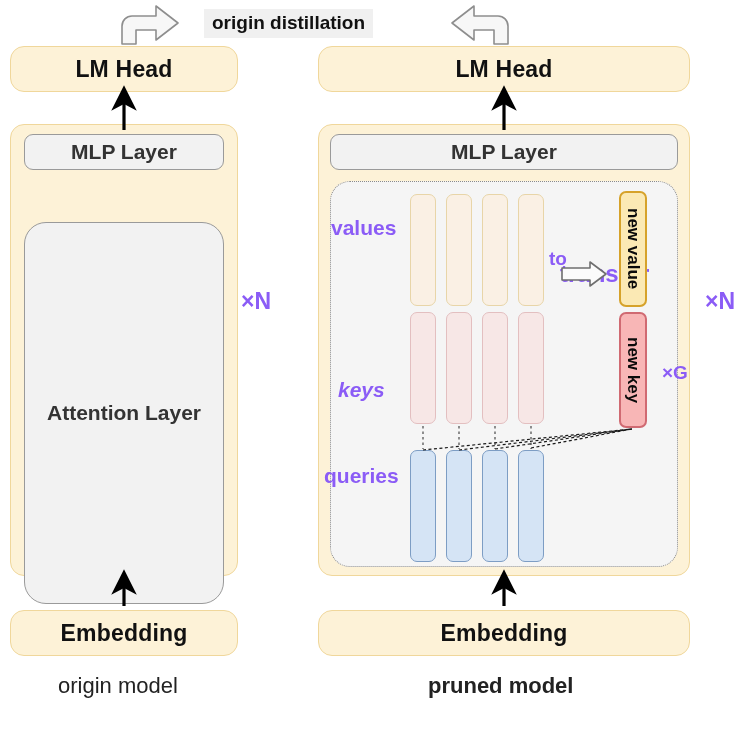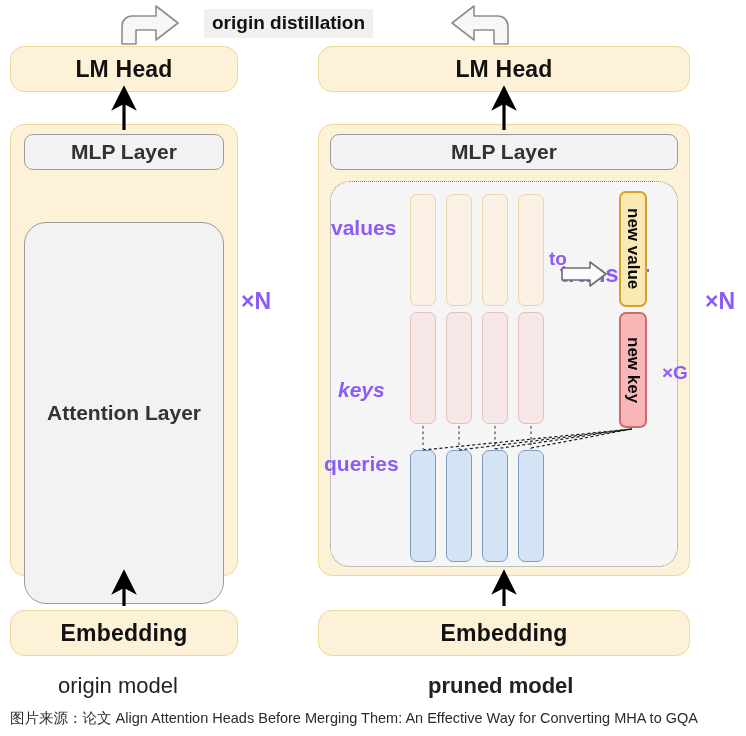--- a/index.html
+++ b/index.html
@@ -180,21 +180,21 @@
   <div class="panel" style="left:318px; top:124px; width:372px; height:452px;"></div>
 
   <div class="graybox" style="left:330px; top:134px; width:348px; height:36px; font-size:21px;">
     <span>MLP Layer</span>
   </div>
 
   <div class="dashed-area" style="left:330px; top:181px; width:348px; height:386px;"></div>
 
   <div class="lbl" style="left:331px; top:216px; font-size:21px;">values</div>
   <div class="lbl" style="left:338px; top:378px; font-size:21px;font-style:italic;">keys</div>
-  <div class="lbl" style="left:324px; top:452px; font-size:21px;">queries</div>
+  <div class="lbl" style="left:324px; top:464px; font-size:21px;">queries</div>
 
   <div class="bar bar-value" style="left:410px; top:194px; width:26px; height:112px;"></div>
   <div class="bar bar-value" style="left:446px; top:194px; width:26px; height:112px;"></div>
   <div class="bar bar-value" style="left:482px; top:194px; width:26px; height:112px;"></div>
   <div class="bar bar-value" style="left:518px; top:194px; width:26px; height:112px;"></div>
 
   <div class="bar bar-key" style="left:410px; top:312px; width:26px; height:112px;"></div>
   <div class="bar bar-key" style="left:446px; top:312px; width:26px; height:112px;"></div>
   <div class="bar bar-key" style="left:482px; top:312px; width:26px; height:112px;"></div>
   <div class="bar bar-key" style="left:518px; top:312px; width:26px; height:112px;"></div>
@@ -255,15 +255,14 @@
     <line x1="459" y1="426" x2="459" y2="449" stroke="#555555" stroke-width="1.3" stroke-dasharray="2.5,3"></line>
     <line x1="495" y1="426" x2="495" y2="449" stroke="#555555" stroke-width="1.3" stroke-dasharray="2.5,3"></line>
     <line x1="531" y1="426" x2="531" y2="449" stroke="#555555" stroke-width="1.3" stroke-dasharray="2.5,3"></line>
 
     <line x1="423" y1="450" x2="632" y2="429" stroke="#1a1a1a" stroke-width="1.2" stroke-dasharray="3,2.5"></line>
     <line x1="459" y1="450" x2="632" y2="429" stroke="#1a1a1a" stroke-width="1.2" stroke-dasharray="3,2.5"></line>
     <line x1="495" y1="449" x2="632" y2="429" stroke="#1a1a1a" stroke-width="1.2" stroke-dasharray="3,2.5"></line>
     <line x1="531" y1="448" x2="632" y2="429" stroke="#1a1a1a" stroke-width="1.2" stroke-dasharray="3,2.5"></line>
   </svg>
 
-  <div class="caption" style="left:10px; top:709px;">图片来源：论文 Align Attention Heads Before Merging Them: An Effective Way for Converting MHA to GQA</div>
 
 </div>
 
 </body></html>

